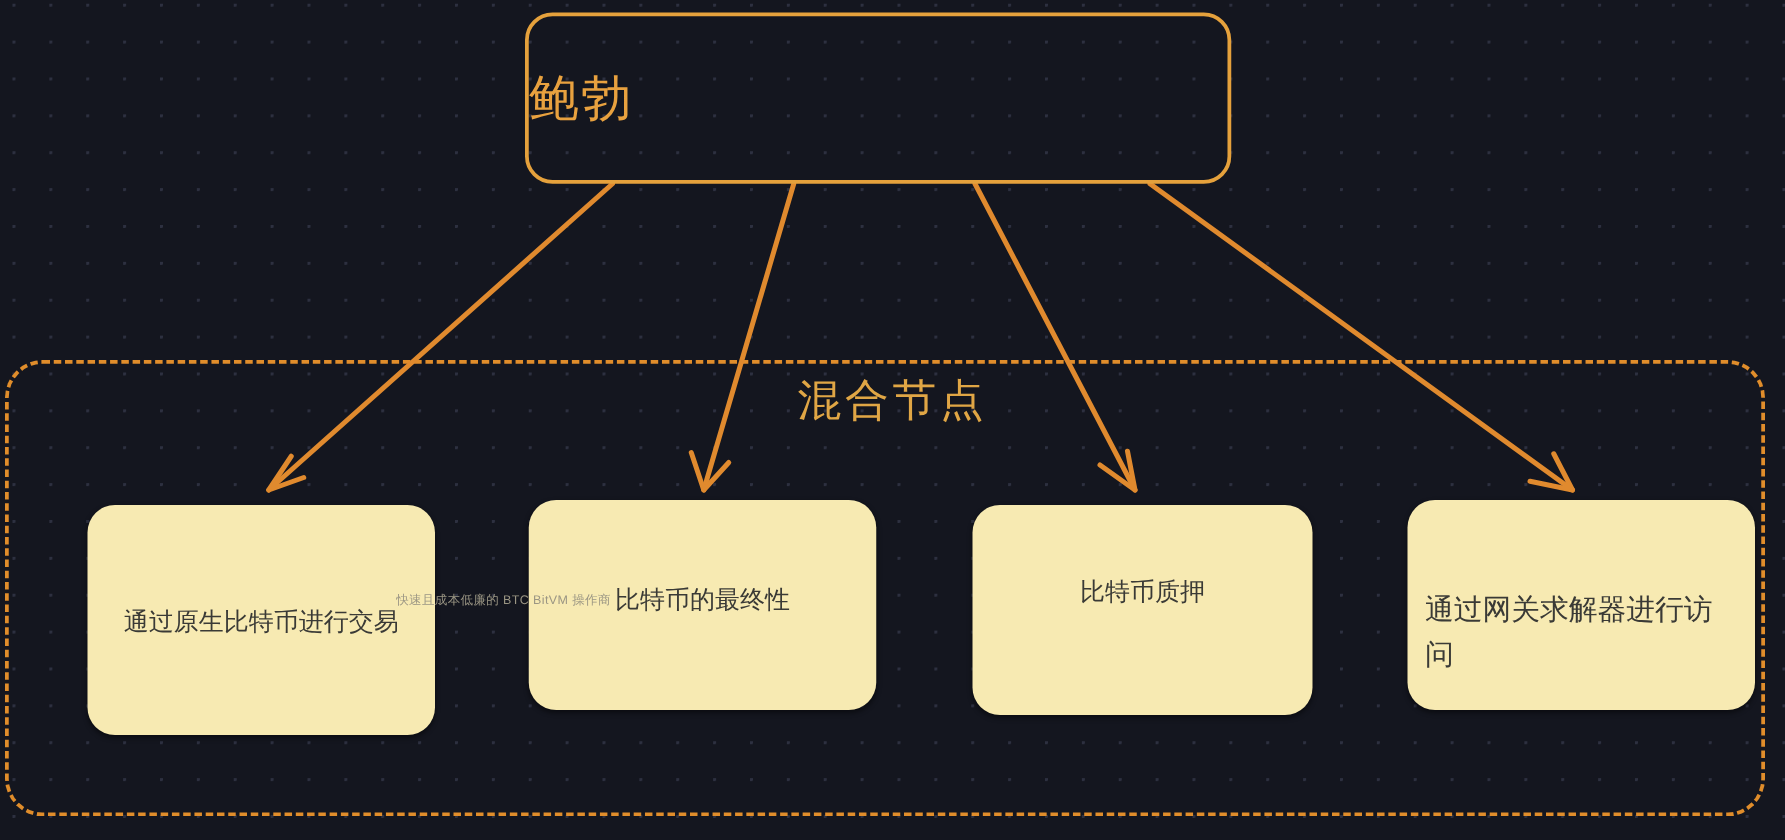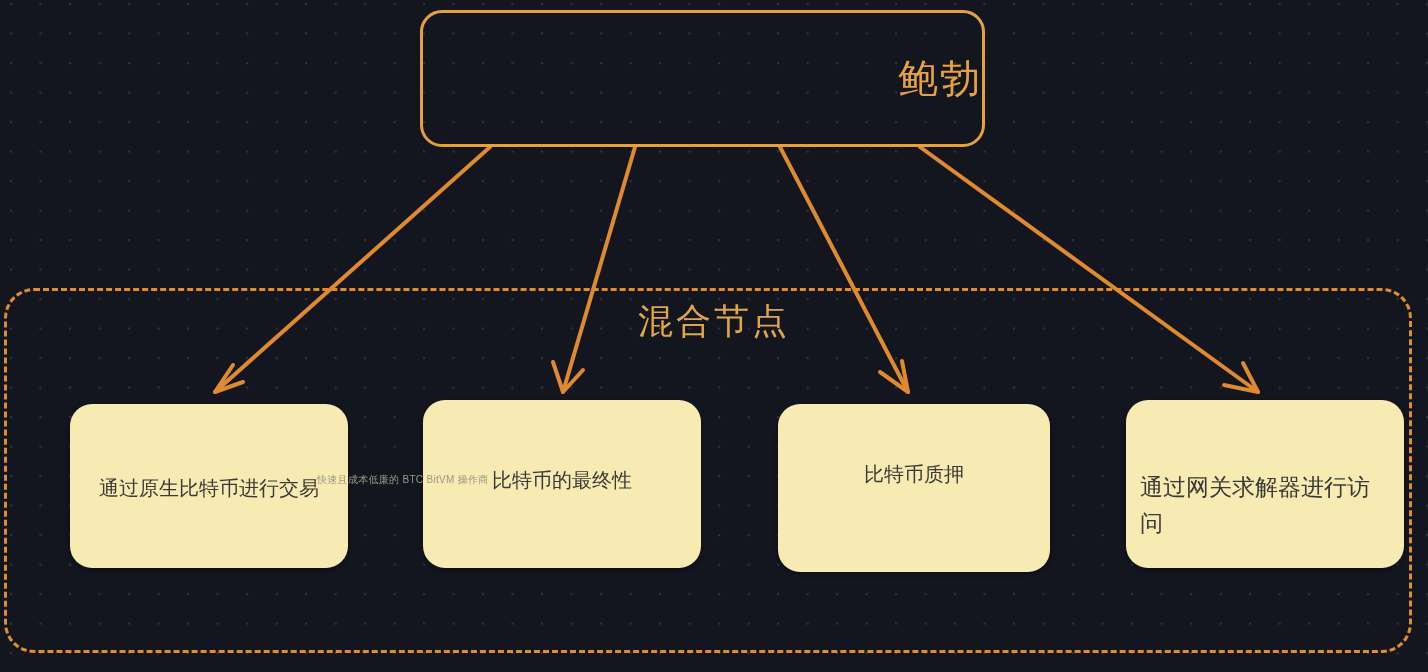--- a/index.html
+++ b/index.html
@@ -49,21 +49,21 @@
     left: 420px;
     top: 10px;
     width: 565px;
     height: 137px;
     box-sizing: border-box;
     border: 3px solid #e5a13c;
     border-radius: 22px;
     background: transparent;
     display: flex;
     align-items: center;
-    justify-content: flex-end;
+    justify-content: flex-start;
   }
   .root-node .label {
     color: #e8a13f;
     font-size: 40px;
     letter-spacing: 2px;
     white-space: nowrap;
   }
 
   
   .leaf-node {
@@ -85,21 +85,21 @@
     line-height: 1.75;
     white-space: nowrap;
     text-align: center;
   }
   .leaf-node.wrap .line {
     white-space: normal;
     text-align: left;
     width: 100%;
   }
 
-  #node1 { left: 70px;   top: 404px; width: 278px; height: 164px; }
+  #node1 { left: 70px;   top: 404px; width: 278px; height: 184px; }
   #node2 { left: 423px;  top: 400px; width: 278px; height: 168px; }
   #node3 { left: 778px;  top: 404px; width: 272px; height: 168px; }
   #node4 { left: 1126px; top: 400px; width: 278px; height: 168px; }
 
   #node1 .line { position: relative; top: 2px; }
   #node2 .line { position: relative; top: -4px; }
   #node3 .line1 { position: relative; top: -14px; font-size: 20px; }
   #node4 .line { font-size: 23px; line-height: 1.55; position: relative; top: 22px; }
 
   

